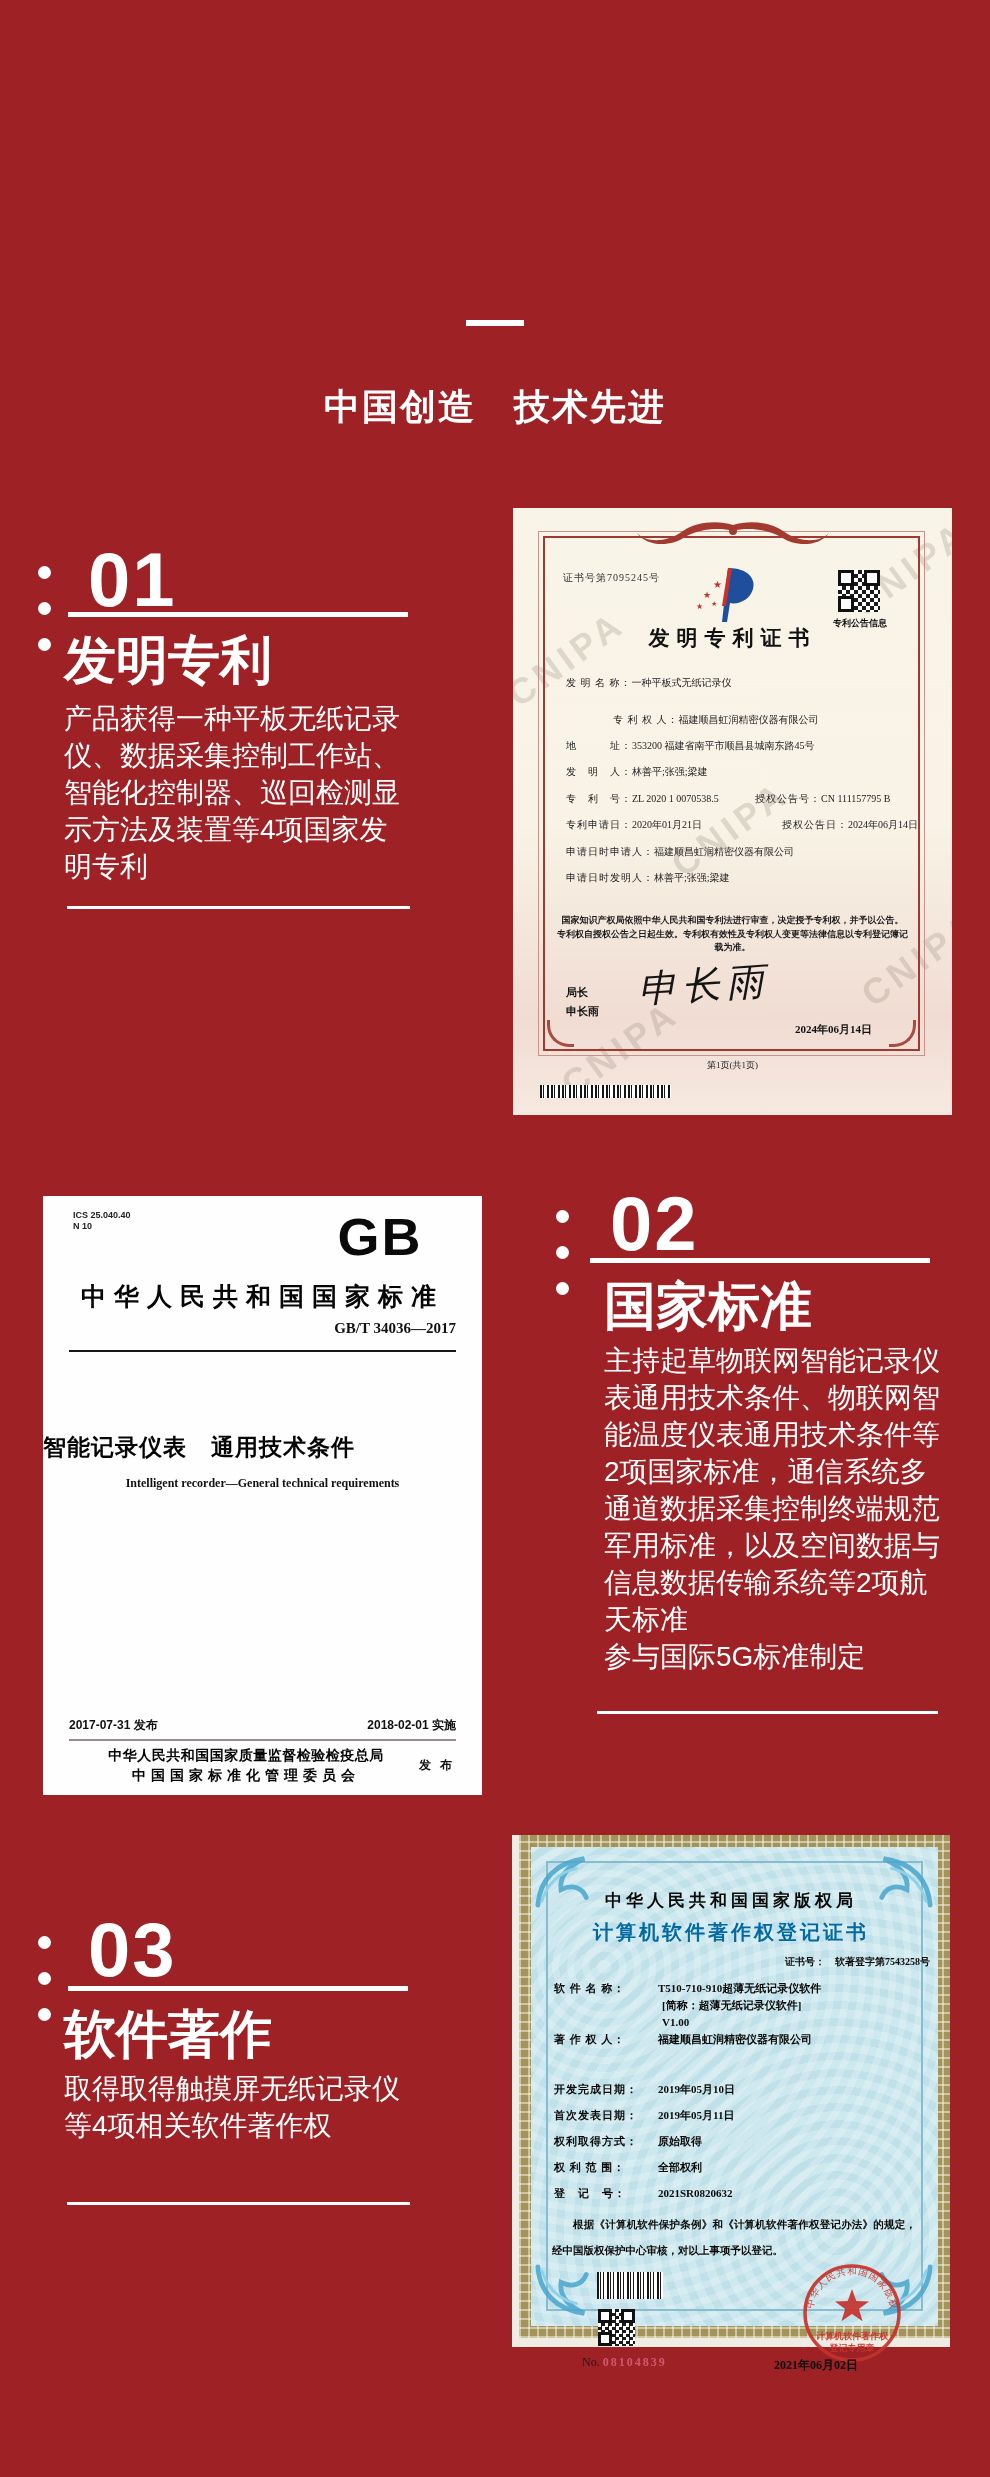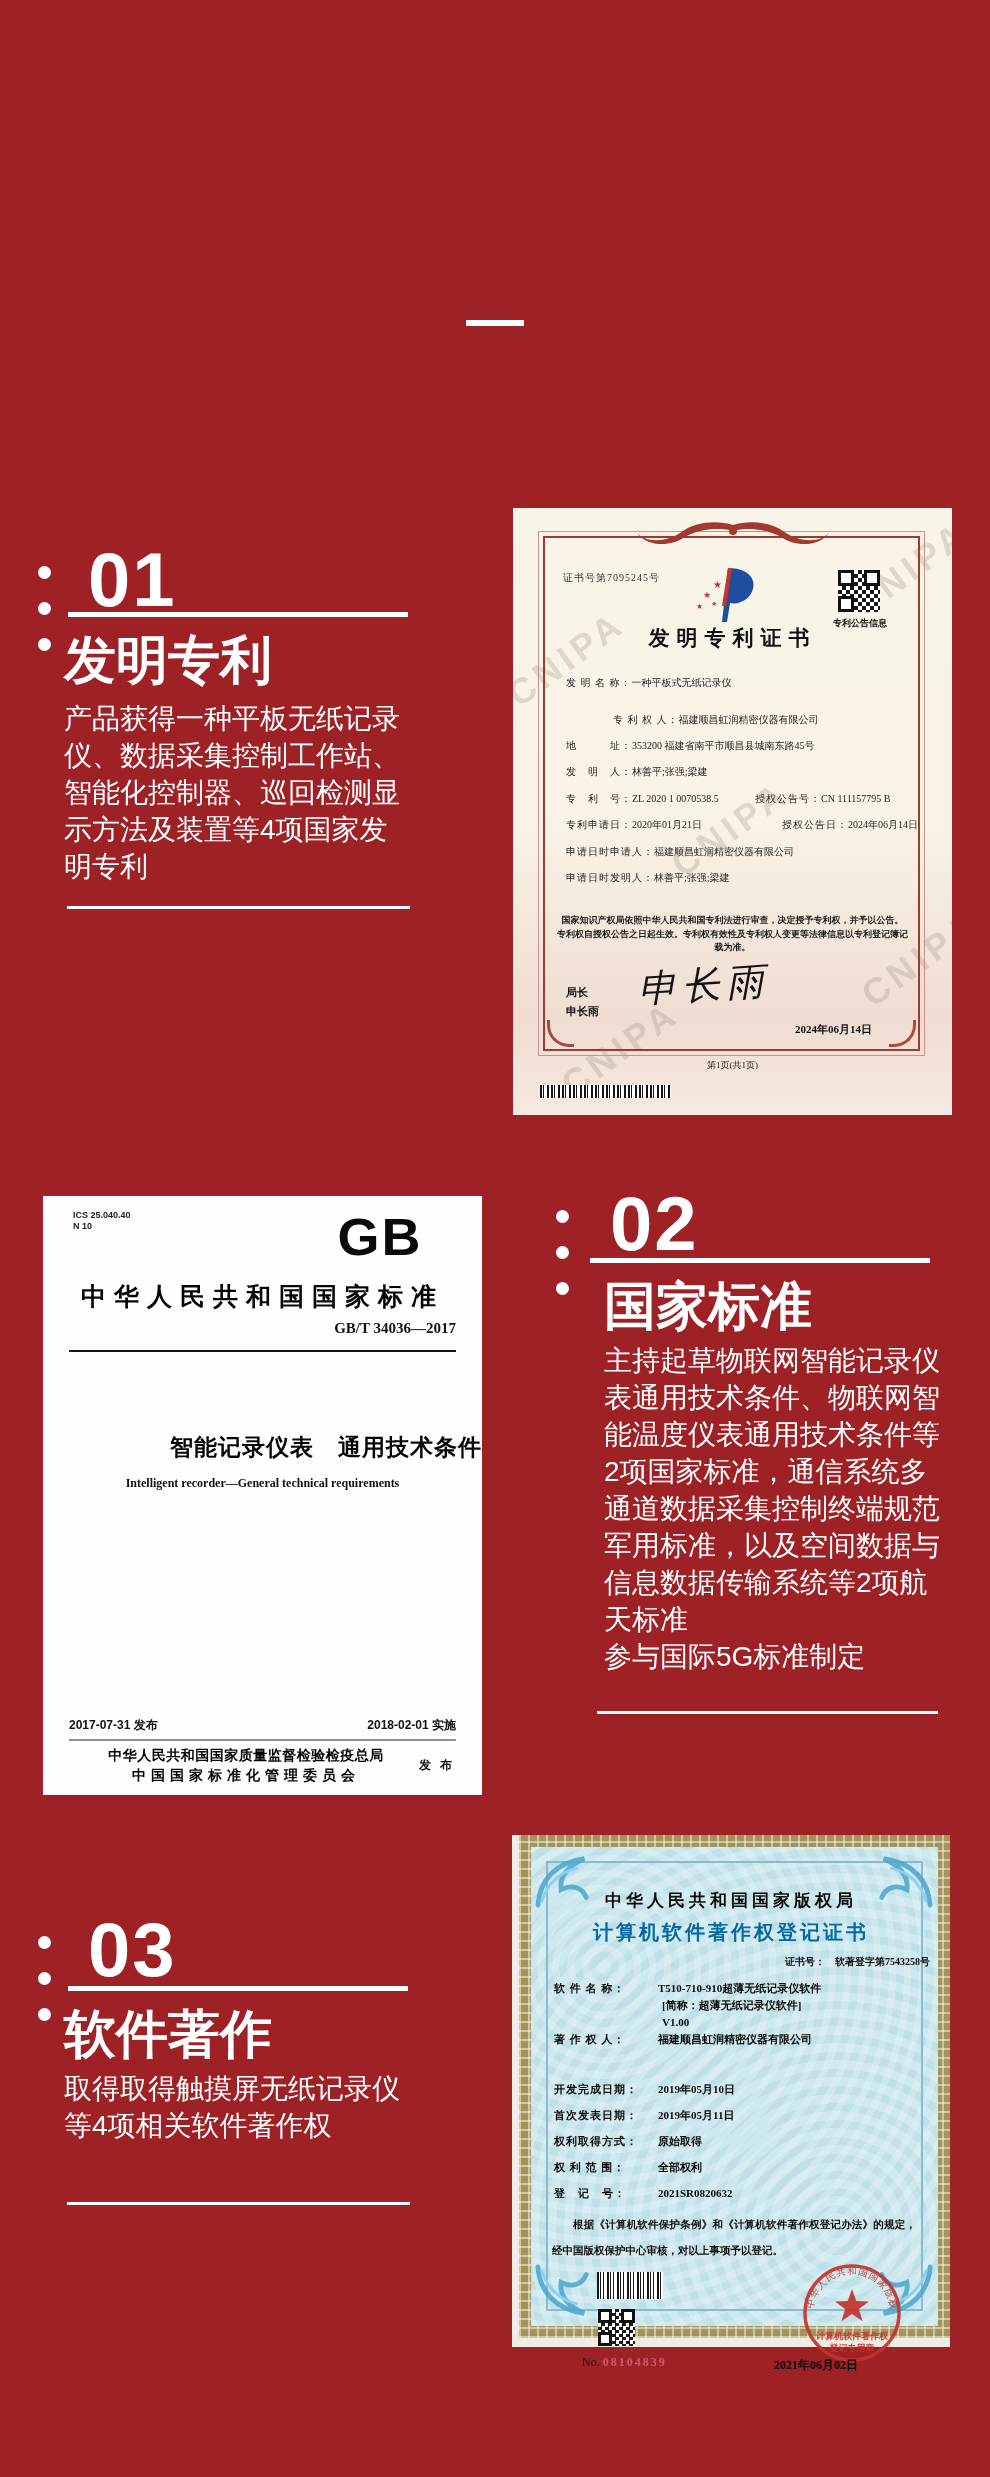--- a/index.html
+++ b/index.html
@@ -64,21 +64,21 @@
     color:#111;font-family:"Liberation Serif",serif;margin-top:33px;}
   .gb-ics{position:absolute;left:30px;top:14px;font-size:9px;line-height:11px;font-weight:bold;color:#222;
     font-family:"Liberation Sans",sans-serif;}
   .gb-logo{position:absolute;left:262px;top:10px;width:150px;text-align:center;font-size:54px;
     font-weight:900;letter-spacing:2px;color:#0a0a0a;font-family:"Liberation Sans",sans-serif;
     transform:scaleY(.95);}
   .gb-title{position:absolute;left:0;right:0;top:84px;text-align:center;font-size:25px;
     font-weight:bold;letter-spacing:8px;color:#050505;}
   .gb-code{position:absolute;right:26px;top:124px;font-size:15px;font-weight:bold;}
   .gb-rule{position:absolute;left:26px;right:26px;top:154px;height:2px;background:#161616;}
-  .gb-subject{position:absolute;left:0;right:0;top:236px;text-align:right;font-size:23px;
+  .gb-subject{position:absolute;left:0;right:0;top:236px;text-align:left;font-size:23px;
     font-weight:bold;letter-spacing:1px;font-family:"Liberation Sans",sans-serif;color:#050505;}
   .gb-subject-en{position:absolute;left:0;right:0;top:280px;text-align:center;font-size:12px;font-weight:bold;}
   .gb-dates{position:absolute;left:26px;right:26px;top:521px;display:flex;justify-content:space-between;
     font-size:12px;font-weight:bold;font-family:"Liberation Sans",sans-serif;}
   .gb-rule2{position:absolute;left:26px;right:26px;top:543px;height:2px;background:#988a96;}
   .gb-issuer1{position:absolute;left:38px;top:551px;width:330px;text-align:center;font-size:14px;
     font-weight:bold;letter-spacing:.5px;color:#050505;}
   .gb-issuer2{position:absolute;left:38px;top:571px;width:330px;text-align:center;font-size:14px;
     font-weight:bold;letter-spacing:5px;color:#050505;}
   .gb-publish{position:absolute;left:376px;top:561px;font-size:12px;font-weight:bold;letter-spacing:3px;}
@@ -116,20 +116,21 @@
   .sw-no b{color:#cf5a6e;letter-spacing:2px;font-weight:bold;}
   .sw-seal{position:absolute;left:288px;top:426px;width:104px;height:104px;opacity:.92;}
   .sw-date{position:absolute;left:262px;top:522px;font-size:12px;font-weight:bold;color:#0a0a0a;z-index:3;}
 </style>
 </head>
 <body>
 
 <div class="page">
 
   <div class="title-rule"></div>
+  <div class="subtitle">中国创造　技术先进</div>
 
   <div class="dots" style="left:38px;top:566px;">
     <i></i>
       <i></i>
       <i></i>
   </div>
   <div class="sec-num" style="left:88px;top:542px;">01</div>
   <div class="sec-rule" style="left:68px;top:612px;width:340px;"></div>
   <div class="sec-head" style="left:64px;top:632px;">发明专利</div>
   <div class="sec-body" style="left:64px;top:700px;width:346px;">产品获得一种平板无纸记录仪、数据采集控制工作站、智能化控制器、巡回检测显示方法及装置等4项国家发明专利</div>

